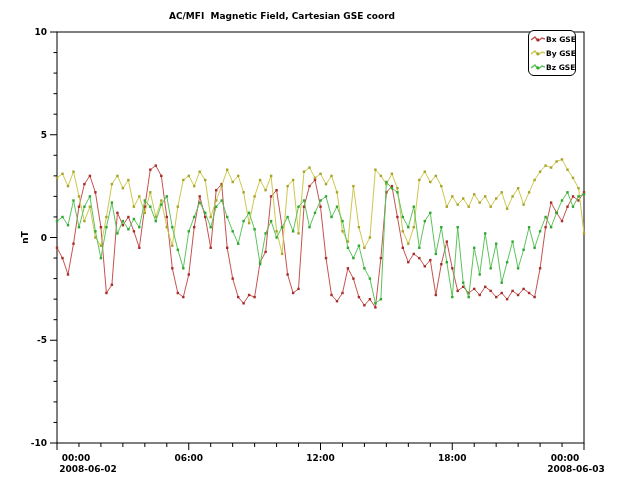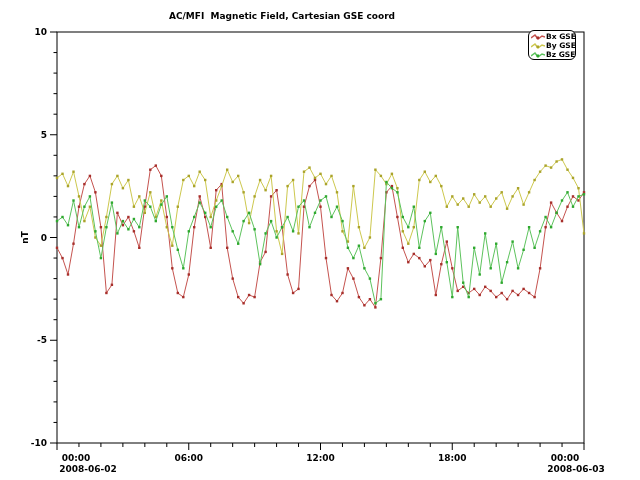--- a/index.html
+++ b/index.html
@@ -2,21 +2,21 @@
 <html><head>
 <meta charset="utf-8">
 <style>
   html,body{margin:0;padding:0;background:#fff;}
   #fig{position:relative;width:640px;height:480px;background:#ffffff;
        font-family:"DejaVu Sans", sans-serif;overflow:hidden;}
   #chart-title{position:absolute;top:11px;left:0;width:564px;text-align:center;
        font-size:9px;font-weight:bold;color:#000;white-space:pre;}
   #plot-svg{position:absolute;left:0;top:0;}
   #plot-svg text{font-family:"DejaVu Sans", sans-serif;font-weight:bold;font-size:9px;fill:#000;}
-  #legend{position:absolute;left:528px;top:30px;width:48px;height:30px;
+  #legend{position:absolute;left:528px;top:30px;width:48px;height:46px;
        border:1px solid #000;border-radius:6px;background:#fff;
        display:flex;flex-direction:column;justify-content:space-around;
        padding:1px 1px 1px 2px;box-sizing:border-box;}
   .legend-row{display:flex;align-items:center;gap:1px;}
   .legend-row svg{flex:0 0 auto;}
   .legend-label{font-size:7.5px;font-weight:bold;color:#000;white-space:nowrap;}
 </style>
 </head>
 <body>
 

